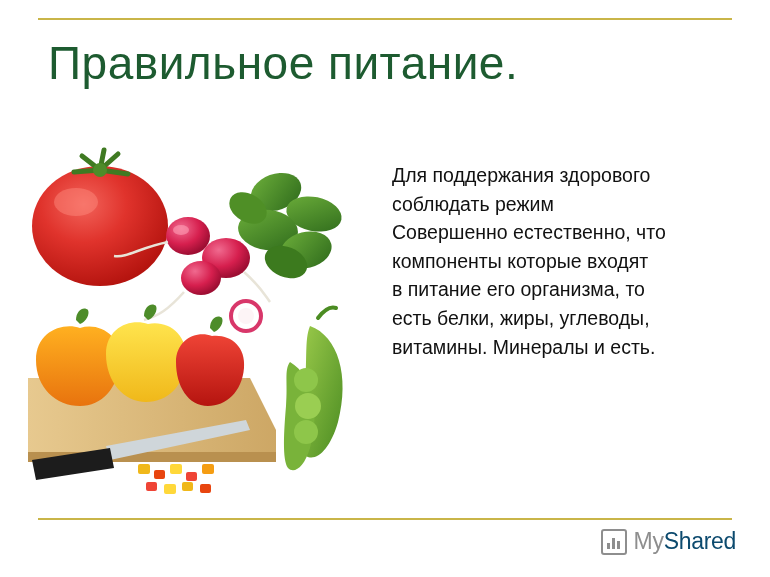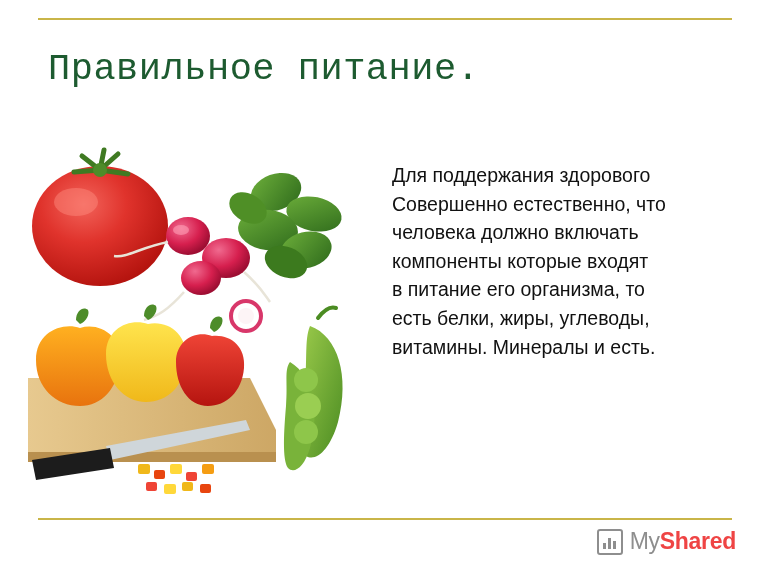--- a/index.html
+++ b/index.html
@@ -33,23 +33,23 @@
     position: absolute;
     left: 38px;
     top: 518px;
     width: 694px;
     height: 2px;
     background: #c9b548;
   }
   .title {
     position: absolute;
     left: 48px;
-    top: 48px;
-    font-family: Liberation Mono, monospace;
-    font-size: 37px;
+    top: 36px;
+    font-family: Liberation Sans, sans-serif;
+    font-size: 46px;
     color: #1d5b30;
     letter-spacing: 0.5px;
     white-space: nowrap;
   }
   
   .body-text {
     position: absolute;
     left: 392px;
     top: 138px;
     width: 348px;
@@ -98,21 +98,21 @@
   }
   .wm-icon i:nth-child(1) { left: 4px;  height: 6px; }
   .wm-icon i:nth-child(2) { left: 9px;  height: 11px; }
   .wm-icon i:nth-child(3) { left: 14px; height: 8px; }
   .wm-text {
     font-family: "Liberation Sans", sans-serif;
     font-size: 23px;
     color: #8e8e8e;
     letter-spacing: -0.3px;
   }
-  .wm-text b { color: #ef4444; font-weight: bold; }
+  .wm-text b { color: #0c4a6e; font-weight: normal; }
 </style>
 </head>
 <body>
 
 <div class="slide">
 
   <div class="rule-top"></div>
 
   <div class="title">Правильное  питание.</div>
 
@@ -221,22 +221,22 @@
         <rect x="128" y="352" width="11" height="9" rx="2" fill="#ef4436"></rect>
         <rect x="146" y="354" width="12" height="10" rx="2" fill="#ffd83a"></rect>
         <rect x="164" y="352" width="11" height="9" rx="2" fill="#f0b81a"></rect>
         <rect x="182" y="354" width="11" height="9" rx="2" fill="#e8450f"></rect>
       </g>
     </svg>
   </div>
 
   <div class="body-text">
     <div class="line">Для  поддержания  здорового</div>
+    <div class="line">соблюдать  режим</div>
     <div class="line">Совершенно  естественно, что</div>
-    <div class="line">человека  должно  включать</div>
     <div class="line">компоненты  которые  входят</div>
     <div class="line">в  питание  его организма,  то</div>
     <div class="line">есть  белки, жиры, углеводы,</div>
     <div class="line">витамины.  Минералы  и есть.</div>
   </div>
 
   <div class="rule-bottom"></div>
 
   <div class="watermark">
     <span class="wm-icon">

